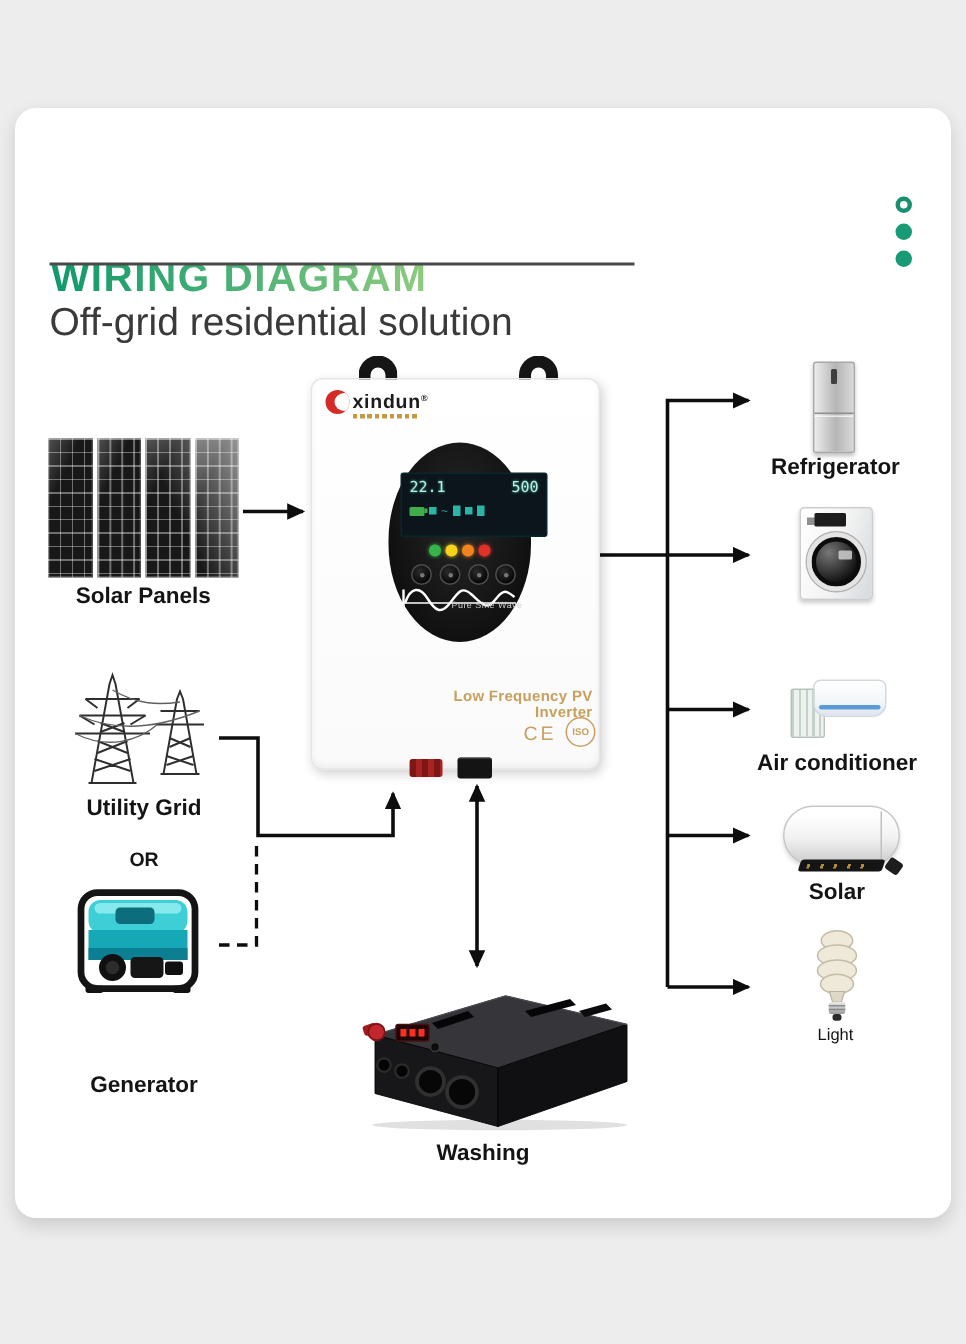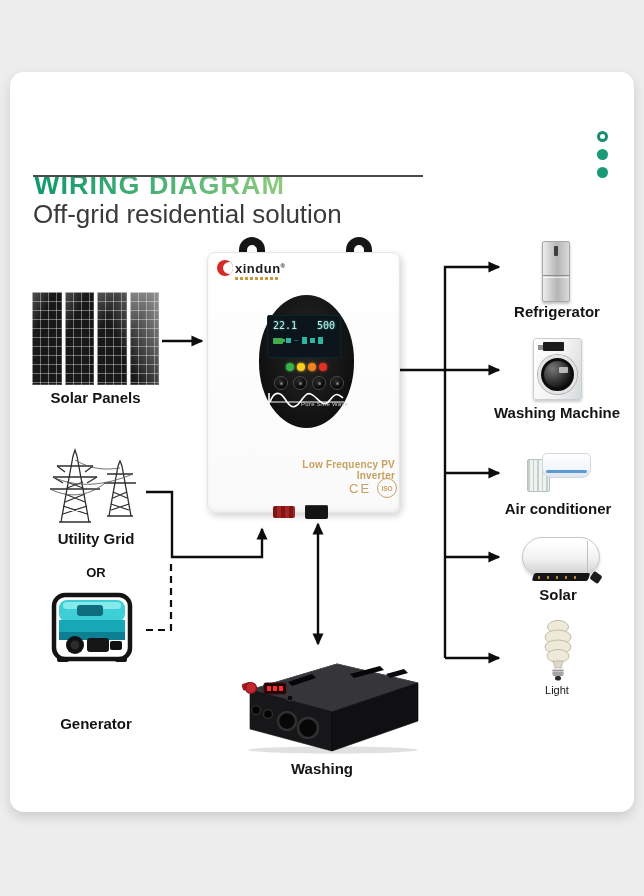--- a/index.html
+++ b/index.html
@@ -53,21 +53,21 @@
   .logo { left:217px; top:260px; display:flex; align-items:flex-start; gap:2px; }
   .crescent { position:relative; width:16px; height:16px; border-radius:50%; background:#d42b26; overflow:hidden; }
   .crescent::after { content:""; position:absolute; left:6px; top:2px; width:13px; height:12px;
                      border-radius:50%; background:#fdfdfb; }
   .brand { font-size:13px; font-weight:700; letter-spacing:.5px; color:#1c1c1c; line-height:13px; }
   .brand sup { font-size:6px; }
   .brand-sub { margin-top:2px; width:44px; height:3px;
                background:repeating-linear-gradient(90deg,#c89a40 0 3px, transparent 3px 5px); }
   .oval { left:259px; top:295px; width:95px; height:133px; border-radius:48px / 66px;
           background:radial-gradient(ellipse at 50% 40%, #262626, #0f0f0f 75%); }
-  .lcd { left:267px; top:315px; width:74px; height:43px; background:#0b151b; border:1px solid #09262b;
+  .lcd { left:267px; top:315px; width:98px; height:43px; background:#0b151b; border:1px solid #09262b;
          border-radius:2px; padding:4px 5px 20px; }
   .lcd-row1 { display:flex; justify-content:space-between; font-family:"DejaVu Sans Mono", monospace;
               font-size:10px; color:#b8efe4; text-shadow:0 0 2px rgba(90,220,200,.8); line-height:11px; }
   .lcd-row2 { margin-top:6px; display:flex; align-items:center; gap:3px; }
   .lcd-batt { width:10px; height:6px; background:#3fae4a; border-radius:1px; position:relative; }
   .lcd-batt::after { content:""; position:absolute; right:-2px; top:1.5px; width:2px; height:3px; background:#3fae4a; }
   .lcd-seg { width:5px; height:7px; background:#2ab5a5; }
   .lcd-seg.short { height:5px; }
   .lcd-wave { color:#2ab5a5; font-size:8px; line-height:7px; }
   .led { position:absolute; top:363px; width:8px; height:8px; border-radius:50%; }
@@ -281,21 +281,20 @@
     <circle cx="70" cy="76" r="10" fill="#070707" stroke="#303030" stroke-width="2.5"></circle>
   </svg>
   <div class="lbl" style="left:262px;top:760px;width:120px;">Washing</div>
 
   <div class="abs fridge"></div>
   <div class="lbl" style="left:492px;top:303px;width:130px;">Refrigerator</div>
 
   <div class="abs washer">
     <div class="w-door"></div>
   </div>
-  <div class="lbl" style="left:473px;top:404px;width:168px;">Washing Machine</div>
 
   <div class="abs ac">
     <div class="ac-outdoor"></div>
     <div class="ac-indoor"></div>
   </div>
   <div class="lbl" style="left:488px;top:500px;width:140px;">Air conditioner</div>
 
   <div class="abs heater">
     <div class="h-tank"></div>
     <div class="h-base"></div>

